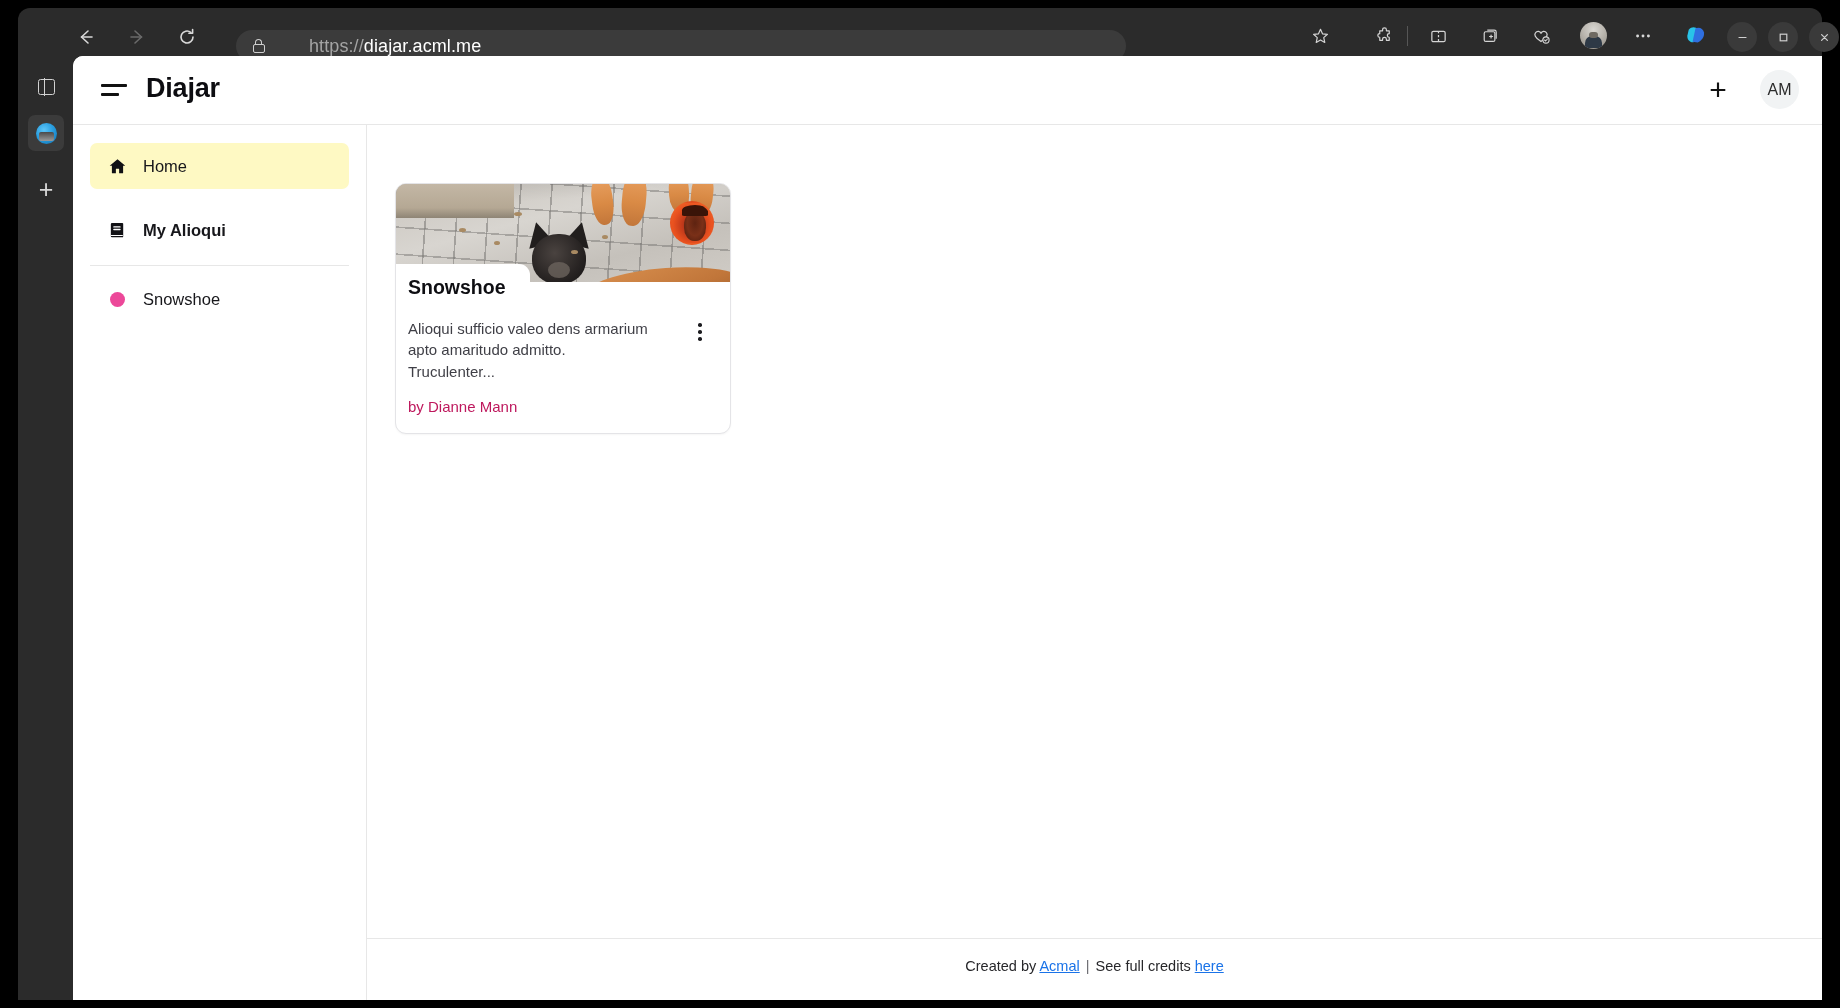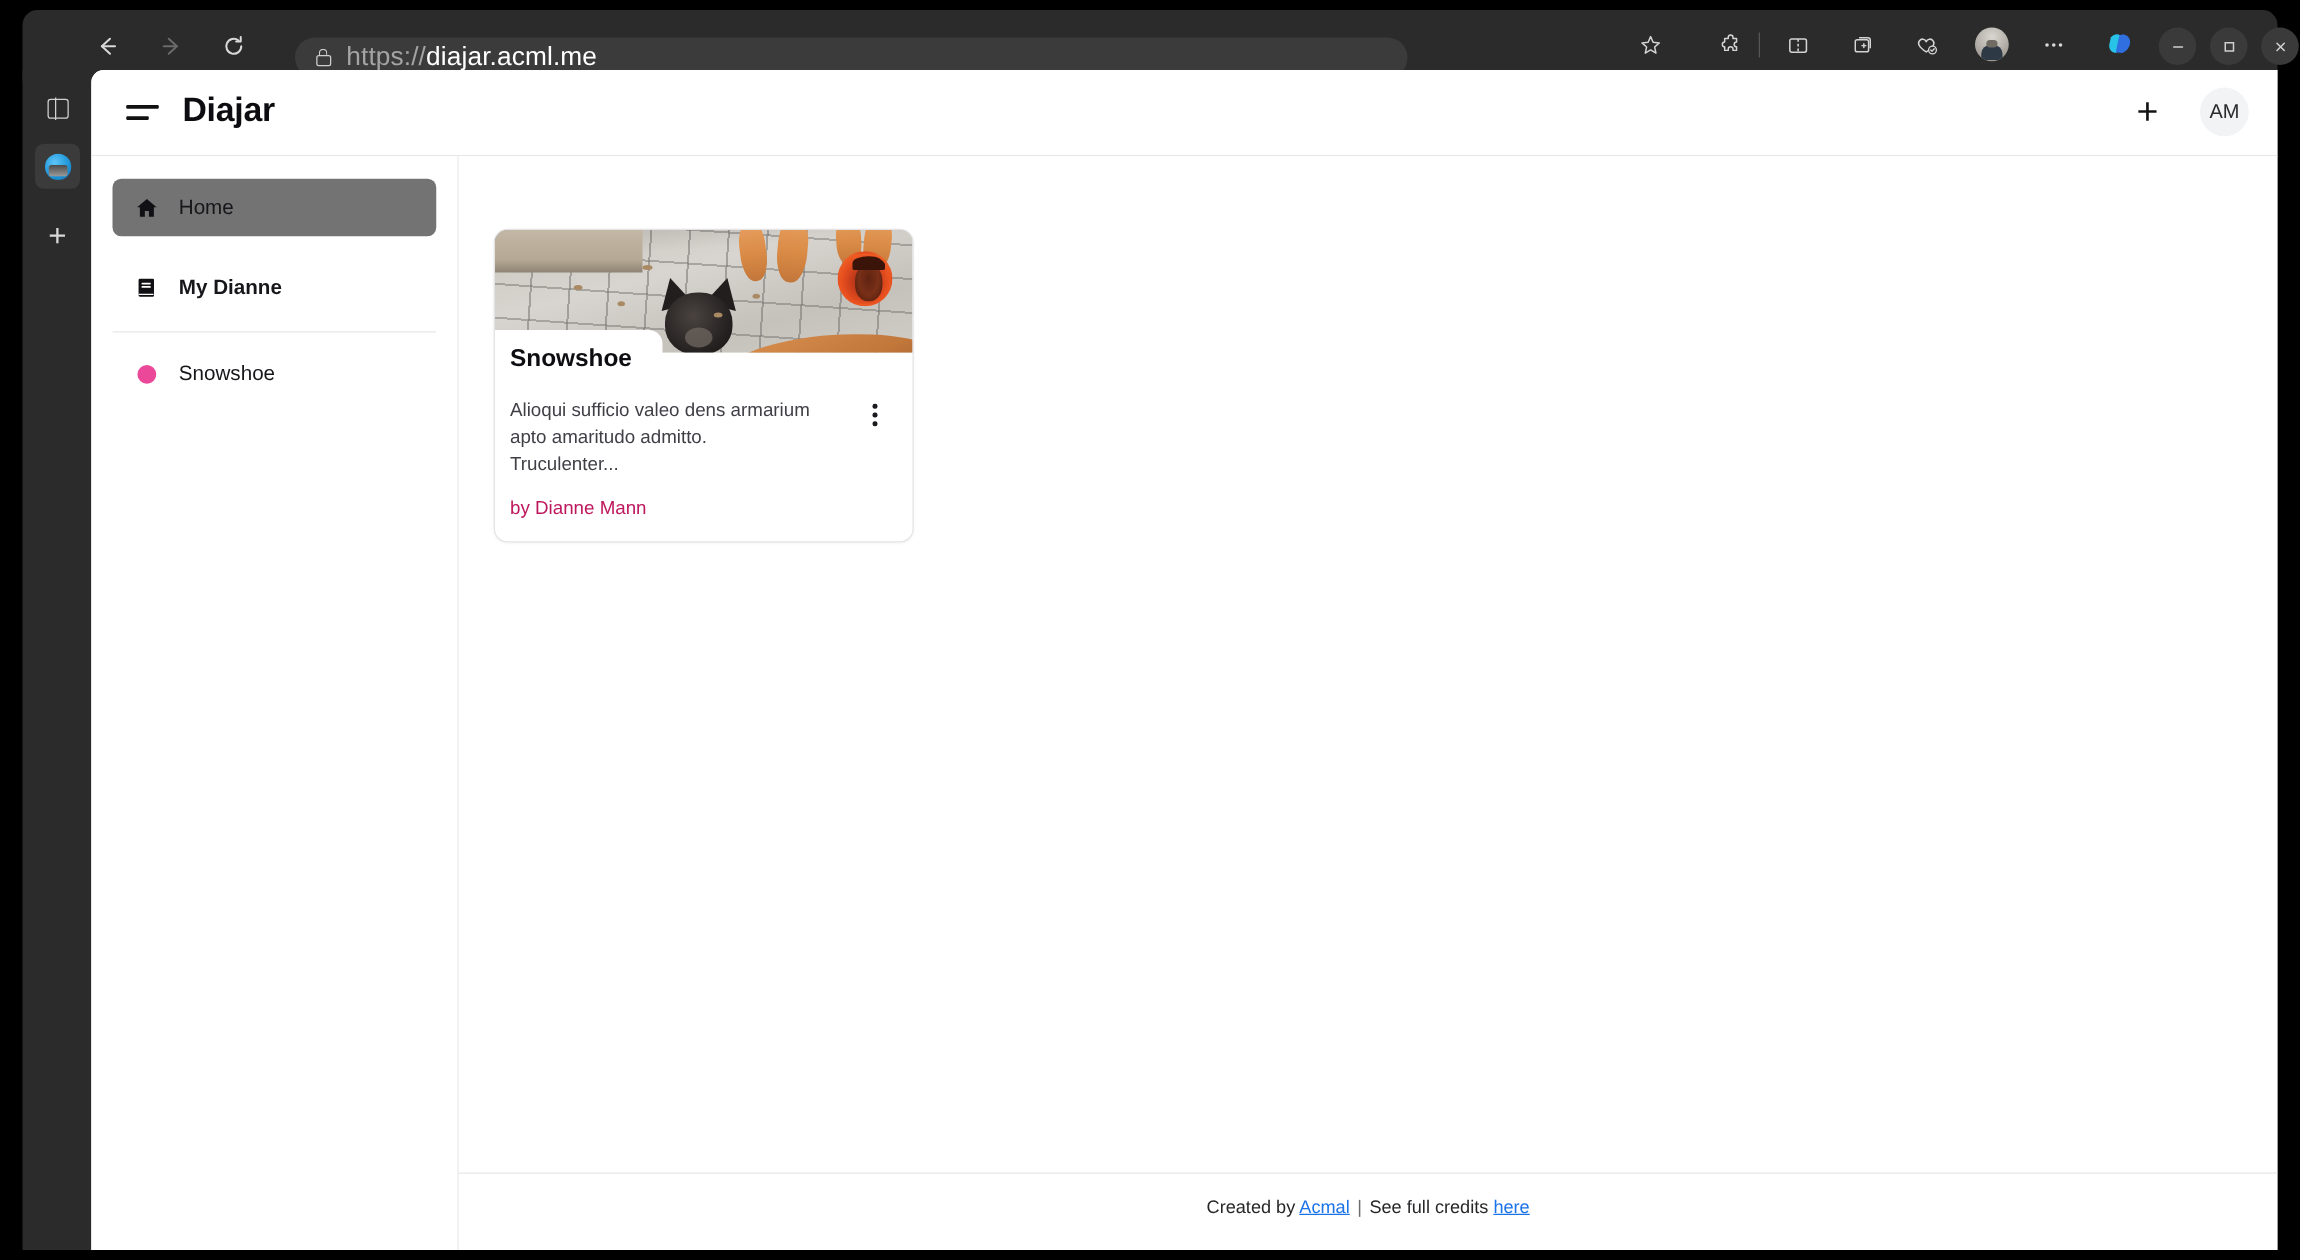--- a/index.html
+++ b/index.html
@@ -70,21 +70,21 @@
   .lock-ico { width: 13px; height: 15px; position: relative; flex: none; margin-right: 12px; }
   .lock-ico .shackle {
     position: absolute; left: 3px; top: 0; width: 7px; height: 6px;
     border: 1.5px solid #cfcfcf; border-bottom: none;
     border-top-left-radius: 4px; border-top-right-radius: 4px;
   }
   .lock-ico .body {
     position: absolute; left: 0.5px; top: 5.5px; width: 12px; height: 9px;
     border: 1.4px solid #cfcfcf; border-radius: 2px;
   }
-  .url-text { font-size: 21px; color: #ffffff; letter-spacing: 0.1px; }
+  .url-text { font-size: 18px; color: #ffffff; letter-spacing: 0.1px; margin-left: 32px; }
   .url-text .scheme { color: #a4a4a4; }
 
   .tb-icon {
     position: absolute;
     width: 34px; height: 34px;
     display: flex; align-items: center; justify-content: center;
     border-radius: 6px;
   }
   .tb-sep {
     position: absolute; width: 1px; height: 20px; background: #565656;
@@ -149,21 +149,21 @@
     padding-top: 18px;
   }
   .side-item {
     display: flex; align-items: center;
     height: 46px;
     margin: 0 17px;
     padding-left: 17px;
     border-radius: 7px;
     gap: 16px;
   }
-  .side-item.active { background: #737373; }
+  .side-item.active { background: #fef9c3; }
   .side-label { font-size: 16.5px; color: #17171b; }
   .side-label.bold { font-weight: bold; }
   .side-icon { width: 20px; height: 20px; flex: none; display:flex; align-items:center; justify-content:center; }
   .side-divider { height: 1px; background: #e7e7e7; margin: 12px 17px 10px 17px; }
   .side-gap { height: 9px; }
   .dot {
     width: 15px; height: 15px; border-radius: 50%;
     background: #ec4899;
   }
 
@@ -458,21 +458,21 @@
       <div class="side-gap"></div>
 
       <div class="side-item">
         <span class="side-icon">
           <svg width="19" height="19" viewBox="0 0 20 20">
             <path d="M4.2 2 H15 a1 1 0 0 1 1 1 v13.2 a1 1 0 0 1 -1 1 H4.2 a1.2 1.2 0 0 1 -1.2 -1.2 V3.2 A1.2 1.2 0 0 1 4.2 2 z" fill="#111115"></path>
             <path d="M6.2 6.2 H12.6 M6.2 9 H12.6" stroke="#ffffff" stroke-width="1.5" stroke-linecap="round"></path>
             <path d="M3 15.2 H15.6" stroke="#ffffff" stroke-width="1.1"></path>
           </svg>
         </span>
-        <span class="side-label bold">My Dianne</span>
+        <span class="side-label bold">My Alioqui</span>
       </div>
 
       <div class="side-divider"></div>
 
       <div class="side-item">
         <span class="side-icon">
           <span class="dot"></span>
         </span>
         <span class="side-label">Snowshoe</span>
       </div>

